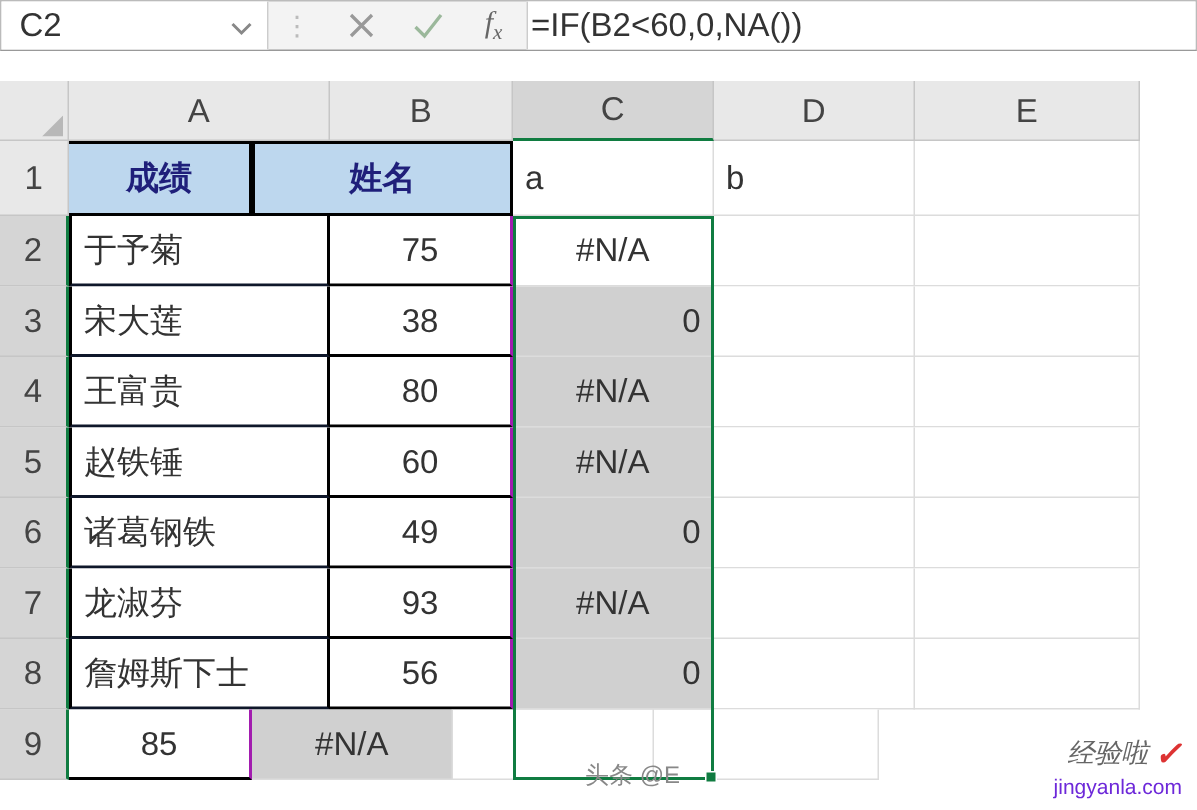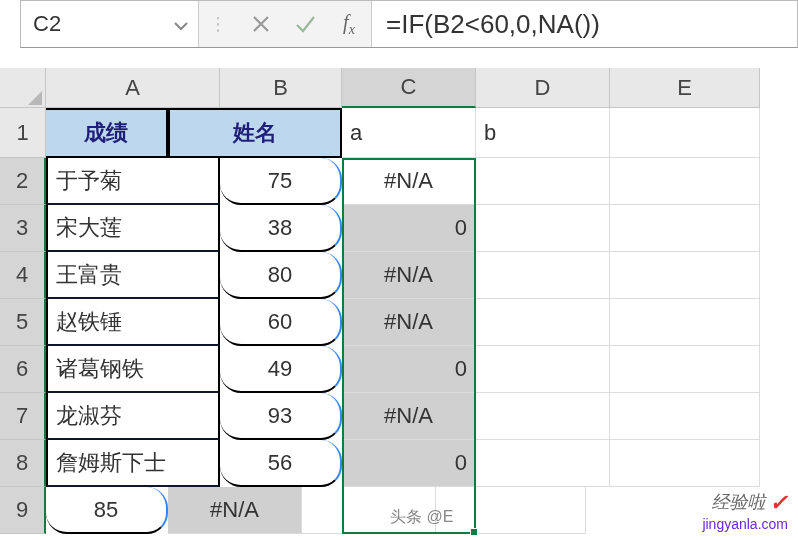--- a/index.html
+++ b/index.html
@@ -8,23 +8,22 @@
     background: #fff;
     width: 798px;
     height: 540px;
     overflow: hidden;
   }
   .formula-bar {
     display: flex;
     align-items: center;
     border: 1px solid #bbb;
     border-bottom: 1px solid #999;
-    height: 48px;
+    height: 34px;
     background: #f3f3f3;
-    margin-left: 20px;
   }
   .name-box {
     width: 178px;
     height: 100%;
     display: flex;
     align-items: center;
     justify-content: space-between;
     padding: 0 10px 0 12px;
     font-size: 22px;
     color: #333;
@@ -51,22 +50,22 @@
     color: #888;
   }
   .fb-icon.check { color: #8ea68e; }
   .fb-icon svg { width: 22px; height: 22px; }
   .fx-icon { font-style: italic; font-size: 20px; color: #666; font-family: Georgia, serif; }
   .formula-input {
     flex: 1;
     height: 100%;
     display: flex;
     align-items: center;
-    padding-left: 14px;
-    font-size: 26px;
+    padding-left: 2px;
+    font-size: 22px;
     color: #333;
     background: #fff;
     border-left: 1px solid #ccc;
   }
 
   .grid-wrap {
     margin-top: 20px;
   }
   .row { display: flex; }
   .corner {
@@ -132,24 +131,23 @@
   }
   .th.first { border-left: 2px solid #000; }
   .th-top { border-top: 2px solid #000; }
   .data-a {
     border-left: 2px solid #000;
     border-right: 2px solid #000;
     border-bottom: 2px solid #0f172a;
     justify-content: flex-start;
   }
   .data-b {
-    border-right: 2px solid #3b82f6;
+    border-right: 2px solid #a21caf;
     border-bottom: 2px solid #000;
     justify-content: center;
-    border-radius: 21px;
   }
   .c-col {
     justify-content: center;
     background: #d0d0d0;
     position: relative;
   }
   .c-col.right { justify-content: flex-end; }
   .c-col.left { justify-content: flex-start; background: #fff; }
   .plain-left { justify-content: flex-start; }
 

